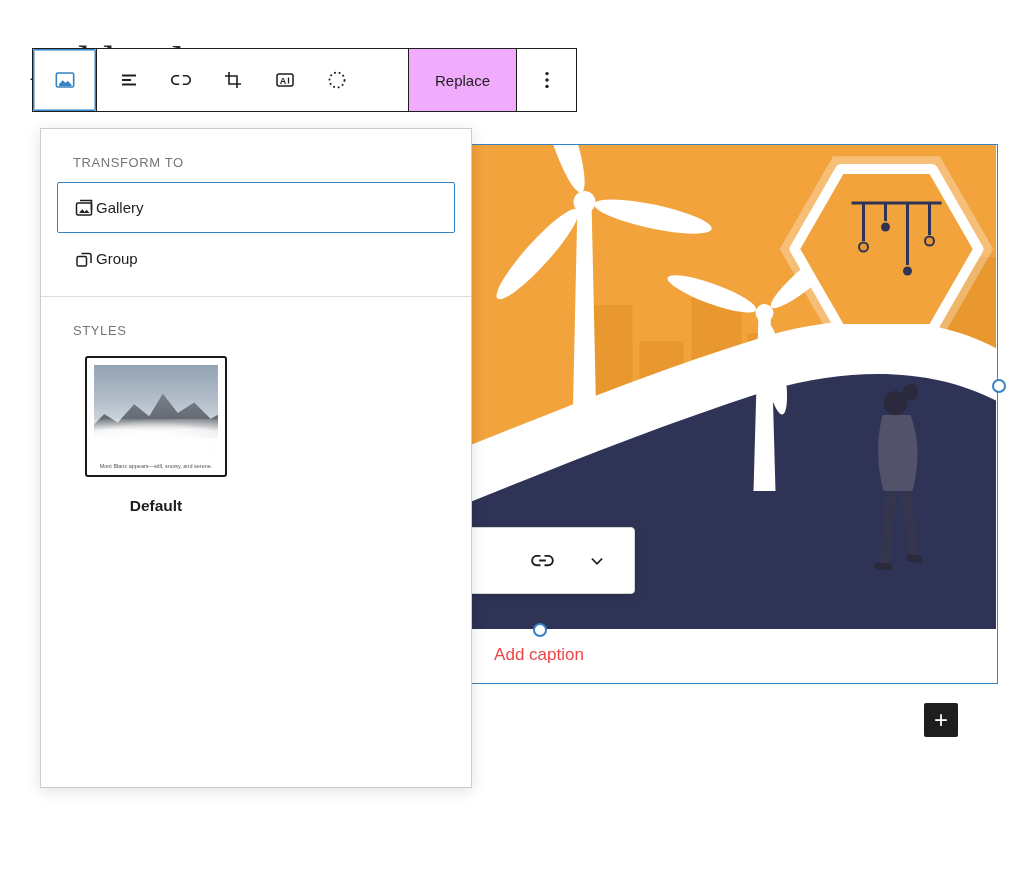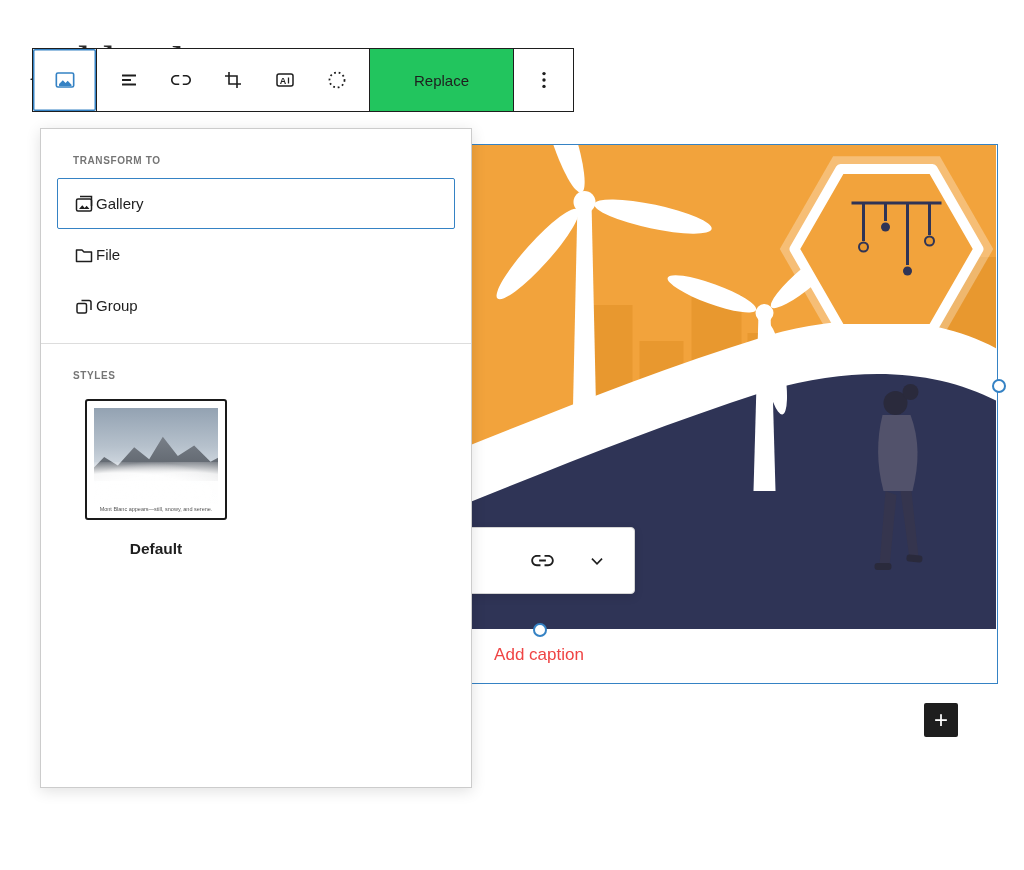--- a/index.html
+++ b/index.html
@@ -50,33 +50,34 @@
   
   .toolbar{
     position:absolute;left:32px;top:48px;height:64px;z-index:6;
     display:flex;align-items:stretch;background:#fff;border:1px solid var(--ink);
   }
   .tb-cell{display:flex;align-items:center;justify-content:center;background:#fff;border:none;padding:0;cursor:pointer;}
   .tb-primary{width:63px;box-shadow:inset 0 0 0 1.5px var(--accent);border-radius:2px;}
   .tb-group{display:flex;border-left:1px solid var(--ink);padding:0 6px;}
   .tb-icon{width:52px;}
   .tb-replace{
-    border-left:1px solid var(--ink);padding:0 44px;font-size:15px;color:var(--ink);
-    background:#22c55e;border-top:none;border-right:none;border-bottom:none;cursor:pointer;
+    border-left:1px solid var(--ink);padding:0 26px;font-size:15px;color:var(--ink);
+    background:#f0abfc;border-top:none;border-right:none;border-bottom:none;cursor:pointer;
     font-family:"Liberation Sans",sans-serif;
+    margin-left:39px;
   }
   .tb-more{width:60px;border-left:1px solid var(--ink);}
 
   
   .dropdown{
     position:absolute;left:40px;top:128px;width:432px;height:660px;z-index:4;
     background:#fff;border:1px solid #ccc;box-shadow:0 3px 14px rgba(0,0,0,.12);
   }
   .menu-heading{
-    margin:26px 32px 6px;font-size:10px;font-weight:700;color:var(--muted);
+    margin:26px 32px 6px;font-size:13px;font-weight:400;color:var(--muted);
     text-transform:uppercase;letter-spacing:.6px;
   }
   .menu-list{padding:6px 0 0;}
   .menu-item{
     display:flex;align-items:center;height:51px;margin:0 16px;padding:0 14px;
     width:calc(100% - 32px);background:#fff;border:1.5px solid transparent;border-radius:2px;
     font-size:15px;color:var(--ink);cursor:pointer;text-align:left;
     font-family:"Liberation Sans",sans-serif;
   }
   .menu-item.selected{border-color:var(--accent);}
@@ -288,28 +289,20 @@
             <rect x="4.5" y="7" width="15" height="12" rx="1.5" fill="none" stroke="#1e1e1e" stroke-width="1.5"></rect>
             <path d="M8 4.5h11.5V14" fill="none" stroke="#1e1e1e" stroke-width="1.5"></path>
             <path d="M7 17l3.3-3.8 2.4 2.8 1.9-2.2 2.9 3.2z" fill="#1e1e1e"></path>
           </svg>
         </span>
         <span>Gallery</span>
       </button>
 
 
 
-      <button class="menu-item">
-        <span class="mi-icon">
-          <svg width="24" height="24" viewBox="0 0 24 24">
-            <path d="M4.5 7h5.5l2 2h7.5v9.5h-15z" fill="none" stroke="#1e1e1e" stroke-width="1.5" stroke-linejoin="round"></path>
-          </svg>
-        </span>
-        <span>File</span>
-      </button>
 
       <button class="menu-item">
         <span class="mi-icon">
           <svg width="24" height="24" viewBox="0 0 24 24">
             <rect x="5" y="9.5" width="9.5" height="9.5" rx="1.5" fill="none" stroke="#1e1e1e" stroke-width="1.5"></rect>
             <path d="M9.5 6.5h7.5a2 2 0 0 1 2 2v7.5" fill="none" stroke="#1e1e1e" stroke-width="1.5"></path>
           </svg>
         </span>
         <span>Group</span>
       </button>

